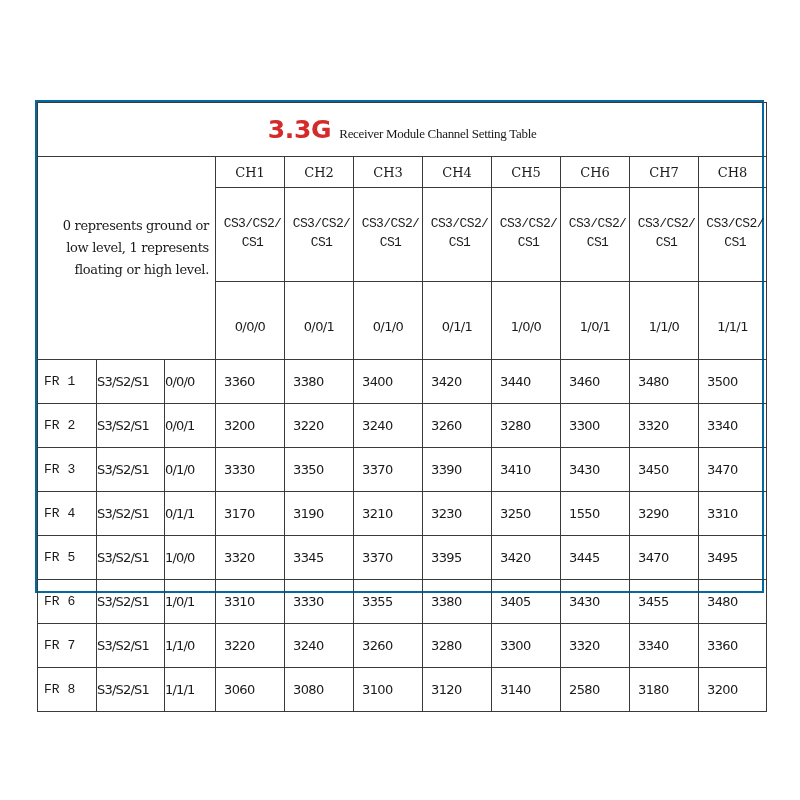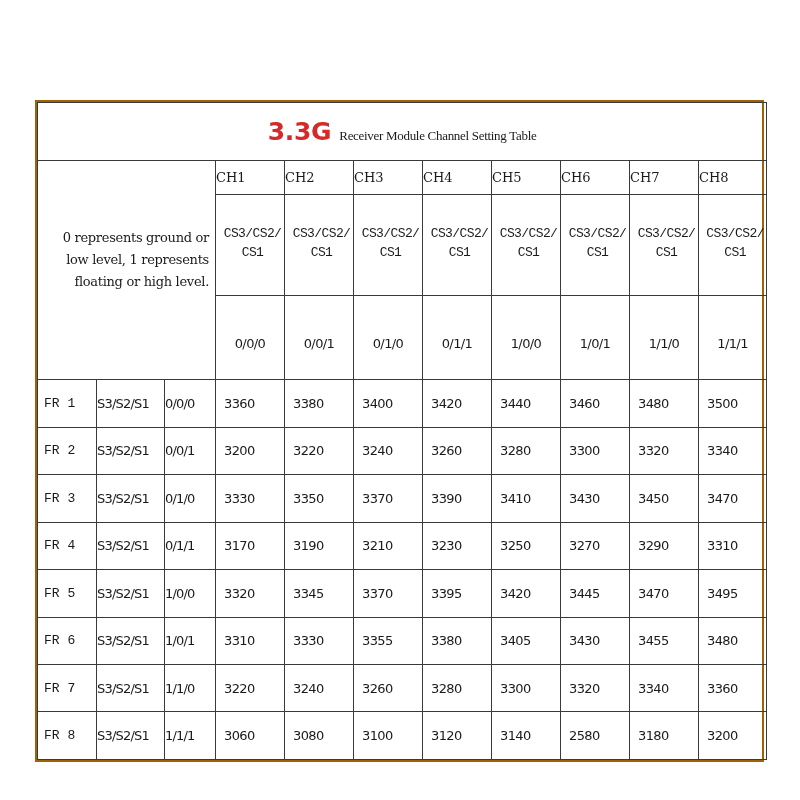--- a/index.html
+++ b/index.html
@@ -1,21 +1,21 @@
 <!DOCTYPE html>
 <html><head>
 <meta charset="utf-8">
 <style>
   html, body { margin: 0; padding: 0; background: #ffffff; }
   body { width: 800px; height: 800px; position: relative; overflow: hidden; }
   .sheet {
     position: absolute; left: 35px; top: 100px;
-    width: 729px; height: 662px;
+    width: 729px; height: 493px;
     box-sizing: border-box;
-    border: 2px solid #a16207;
+    border: 2px solid #0369a1;
   }
   table.grid {
     border-collapse: collapse;
     width: 100%; height: 100%;
     table-layout: fixed;
     font-family: "DejaVu Serif", "Liberation Serif", serif;
     color: #1a1a1a;
   }
   table.grid td {
     border: 1.5px solid #3a3a3a;
@@ -26,21 +26,21 @@
   .title-cell {
     height: 53px; text-align: center;
     font-family: "Liberation Serif", "DejaVu Serif", serif;
     font-size: 24px; letter-spacing: -0.3px;
   }
   .title-accent {
     color: #d42a2a; font-weight: bold;
     font-family: "DejaVu Sans", "Liberation Sans", sans-serif;
     font-size: 25px; margin-right: 8px;
   }
-  .ch-cell { height: 30px; font-size: 13px; }
+  .ch-cell { height: 30px; text-align: center; font-size: 13px; }
   .cs-cell {
     height: 90px; text-align: center; vertical-align: bottom;
     padding: 0 0 3px 5px !important; line-height: 19px;
     font-family: Liberation Mono, monospace;
     font-size: 12px; letter-spacing: -0.6px;
   }
   .code-cell {
     height: 65px; text-align: center;
     font-family: "DejaVu Sans", "Liberation Sans", sans-serif;
     font-size: 12px; letter-spacing: -0.6px;
@@ -159,21 +159,21 @@
         </tr>
         <tr class="data-row">
           <td class="fr-cell">FR 4</td>
           <td class="sel-cell">S3/S2/S1</td>
           <td class="sel-cell">0/1/1</td>
           <td class="val-cell">3170</td>
           <td class="val-cell">3190</td>
           <td class="val-cell">3210</td>
           <td class="val-cell">3230</td>
           <td class="val-cell">3250</td>
-          <td class="val-cell">3270</td>
+          <td class="val-cell">1550</td>
           <td class="val-cell">3290</td>
           <td class="val-cell">3310</td>
         </tr>
         <tr class="data-row">
           <td class="fr-cell">FR 5</td>
           <td class="sel-cell">S3/S2/S1</td>
           <td class="sel-cell">1/0/0</td>
           <td class="val-cell">3320</td>
           <td class="val-cell">3345</td>
           <td class="val-cell">3370</td>

